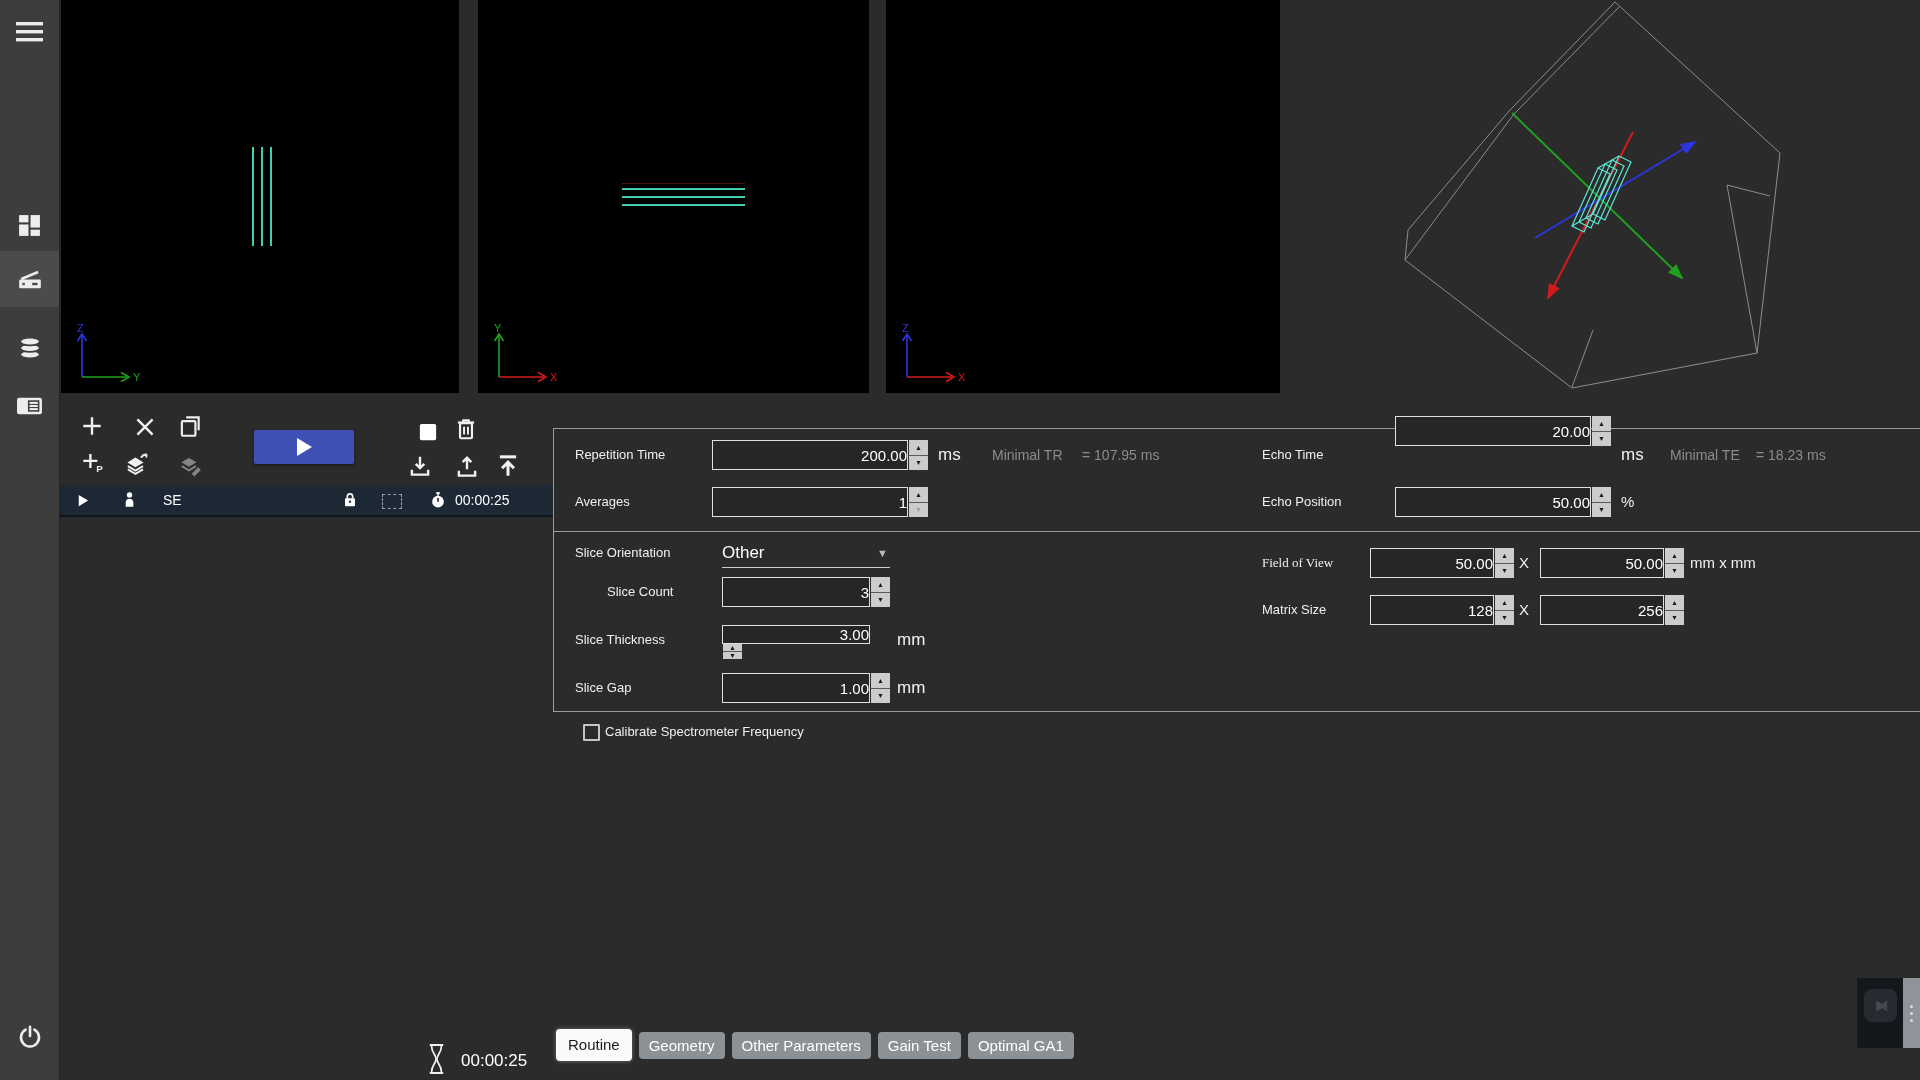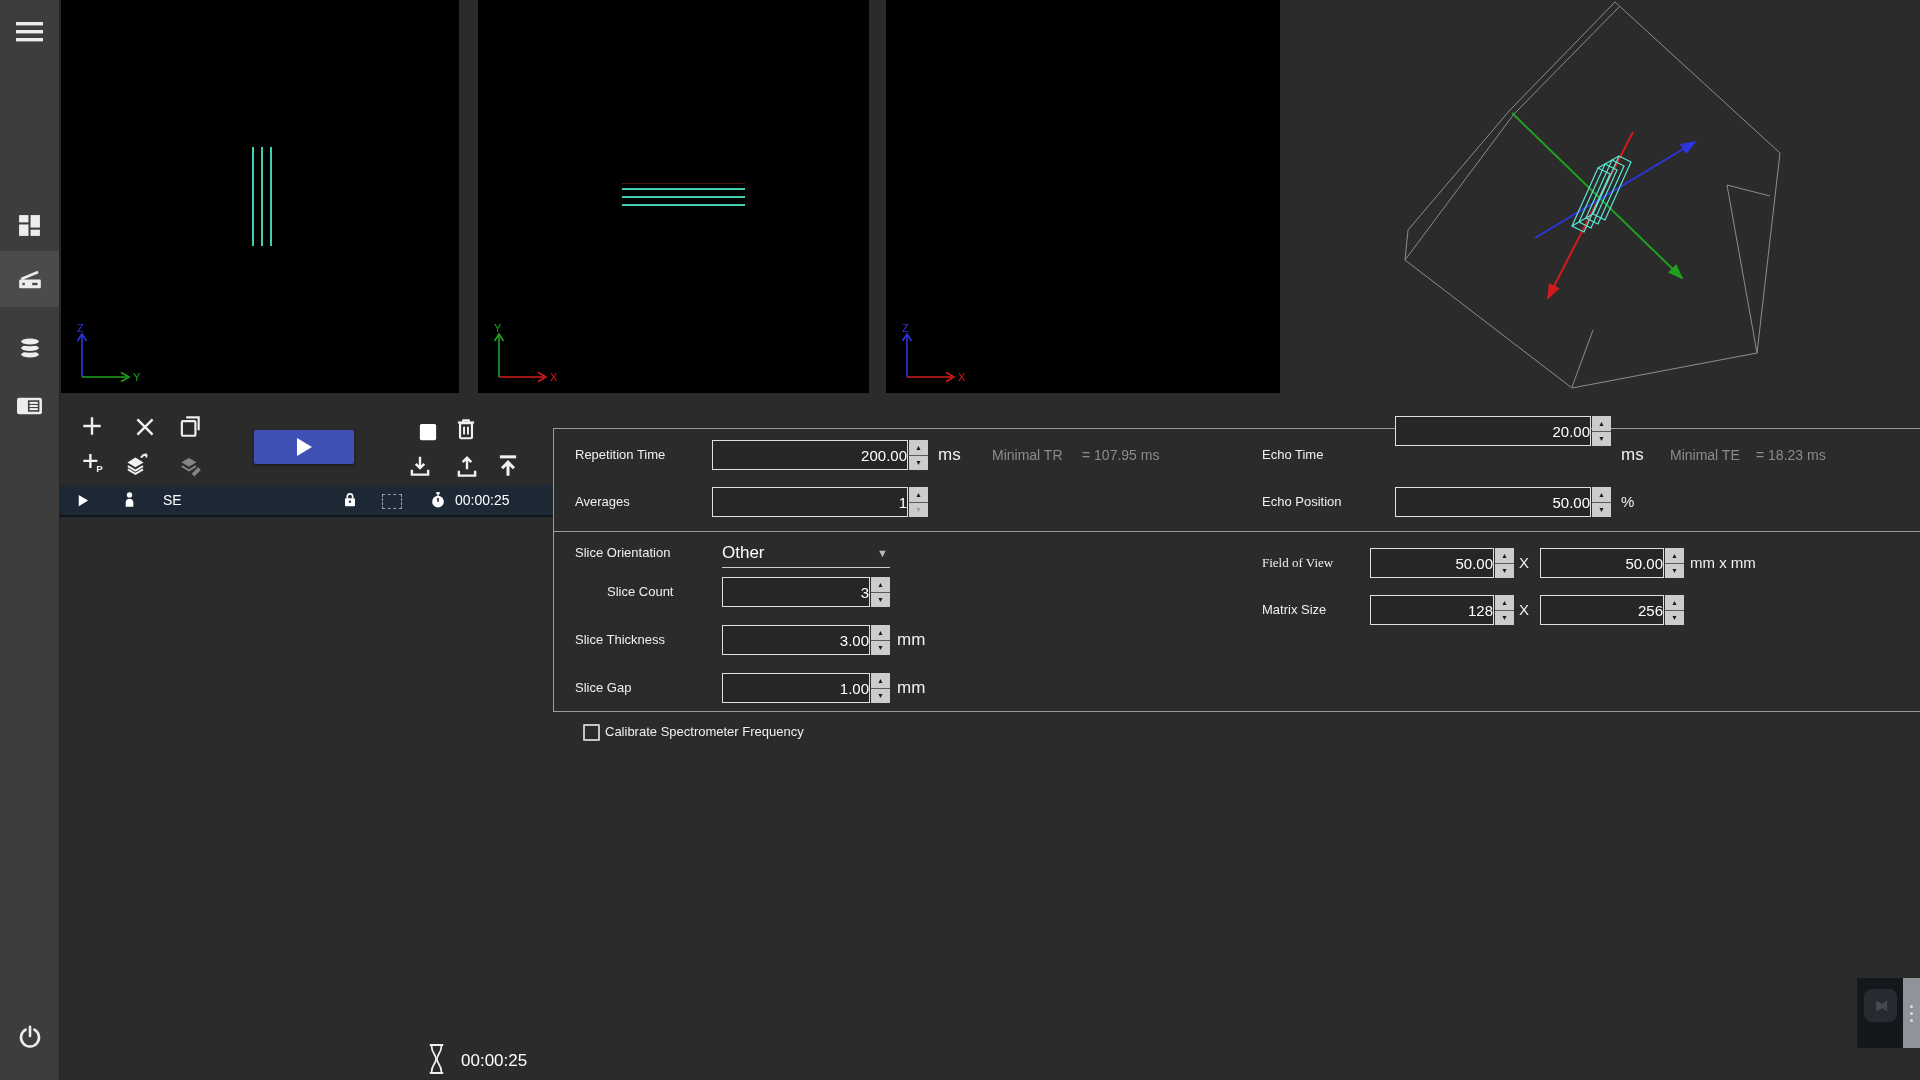--- a/index.html
+++ b/index.html
@@ -402,21 +402,21 @@
       <div class="spin-btn up">
           <span>▲</span>
         </div>
       <div class="spin-btn">
           <span>▼</span>
         </div>
     </div>
   </div>
 
   <span class="plabel" style="left:575px;top:625px;">Slice Thickness</span>
-  <div class="field" style="left:722px;top:625px;">
+  <div class="field" style="left:722px;top:625px;flex-direction:column;">
     <input class="num" style="width: 148px;" value="3.00">
     <div class="spin">
       <div class="spin-btn up">
           <span>▲</span>
         </div>
       <div class="spin-btn">
           <span>▼</span>
         </div>
     </div>
   </div>
@@ -490,20 +490,27 @@
   <div class="checkbox" style="left:583px;top:724px;"></div>
   <span class="plabel" style="left:605px;top:717px;">Calibrate Spectrometer Frequency</span>
 
   <svg class="ic abs" style="left:424px;top:1042px;" width="25" height="34" viewBox="0 0 26 34">
     <path d="M6 2.5 H20 M6 31.5 H20" stroke="#f0f0f0" stroke-width="2" fill="none"></path>
     <path d="M7.8 3 c0 8 4.7 9 4.7 14 s-4.7 6 -4.7 14" stroke="#f0f0f0" stroke-width="1.8" fill="none"></path>
     <path d="M18.2 3 c0 8 -4.7 9 -4.7 14 s4.7 6 4.7 14" stroke="#f0f0f0" stroke-width="1.8" fill="none"></path>
   </svg>
   <span class="elapsed" style="left:461px;top:1046px;">00:00:25</span>
 
+  <div class="tabs">
+    <div class="tab active">Routine</div>
+    <div class="tab">Geometry</div>
+    <div class="tab">Other Parameters</div>
+    <div class="tab">Gain Test</div>
+    <div class="tab">Optimal GA1</div>
+  </div>
 
   <div class="chat-panel">
     <div class="chat-icon">
       <svg class="ic" width="22" height="22" viewBox="0 0 32 32">
         <polygon points="9,8 23,16 9,24" fill="#454a52"></polygon>
         <polygon points="25,8 25,24 13,16" fill="#454a52"></polygon>
       </svg>
     </div>
   </div>
   <div class="chat-strip">

